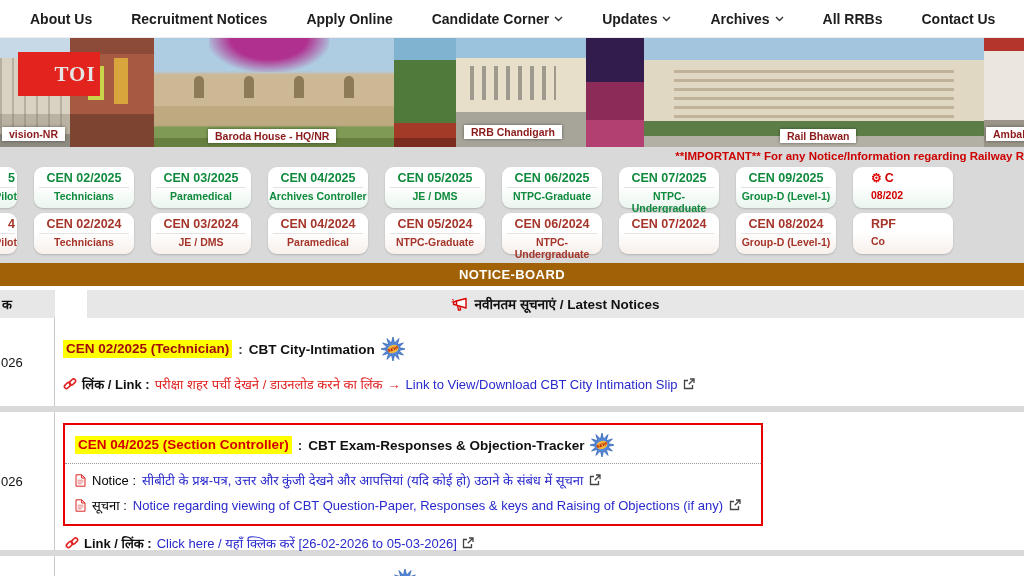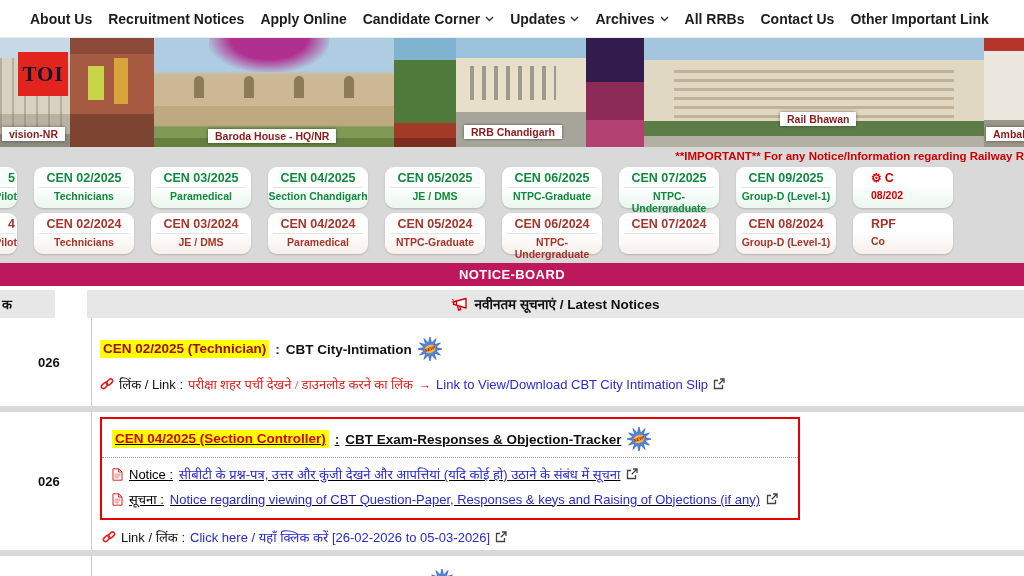--- a/index.html
+++ b/index.html
@@ -1,21 +1,21 @@
 <!DOCTYPE html>
 <html><head>
 <meta charset="utf-8">
 <style>
   html,body{margin:0;padding:0;}
   body{
     width:1024px;height:576px;overflow:hidden;background:#fff;
     font-family:"Liberation Sans", sans-serif;position:relative;
   }
   
-  .topnav{height:38px;display:flex;align-items:center;gap:16px;
+  .topnav{height:38px;display:flex;align-items:center;gap:39px;
     padding-left:30px;background:#fff;white-space:nowrap;overflow:hidden;
     border-bottom:1px solid #ececec;box-sizing:border-box;}
   .navitem{font-size:14px;font-weight:700;color:#1d1d1d;display:flex;align-items:center;gap:5px;cursor:pointer;}
   
   .banner{position:relative;height:109px;overflow:hidden;background:#b9d2e2;}
   .seg{position:absolute;top:0;height:109px;}
   .s1{left:0;width:78px;background:linear-gradient(180deg,#c7d9e6 0 18%,#d9d2c2 18% 70%,#b9b2a2 70% 88%,#8d8a80 88% 100%);}
   .s1b{position:absolute;left:0;top:20px;width:78px;height:70px;
     background:repeating-linear-gradient(90deg,rgba(120,110,95,.35) 0 2px,transparent 2px 12px);}
   .s2{left:70px;width:84px;background:linear-gradient(180deg,#8c4a38 0 15%,#a65a42 15% 70%,#7d4432 70% 100%);}
@@ -28,69 +28,69 @@
   .s4{left:394px;width:62px;background:linear-gradient(180deg,#7fb3d0 0 20%,#4f7a3c 20% 78%,#a33a28 78% 92%,#7c2c1e 92% 100%);}
   .s5{left:456px;width:130px;background:linear-gradient(180deg,#9cc3de 0 18%,#e7dfc9 18% 68%,#a7a49a 68% 100%);}
   .s5 .win{position:absolute;left:14px;top:28px;width:86px;height:34px;
     background:repeating-linear-gradient(90deg,rgba(70,70,70,.45) 0 4px,transparent 4px 12px);}
   .s6{left:586px;width:58px;background:linear-gradient(180deg,#321c4e 0 40%,#8c2a58 40% 75%,#b24070 75% 100%);}
   .s7{left:644px;width:340px;background:linear-gradient(180deg,#a3c6de 0 20%,#e0d8c2 20% 76%,#5c7e46 76% 90%,#b2afa4 90% 100%);}
   .s7 .win{position:absolute;left:30px;top:26px;width:280px;height:54px;
     background:repeating-linear-gradient(0deg,rgba(120,90,60,.30) 0 3px,transparent 3px 9px);}
   .s8{left:984px;width:40px;background:linear-gradient(180deg,#b4352c 0 12%,#ebe7de 12% 75%,#9a9588 75% 100%);}
   .toi{position:absolute;left:18px;top:14px;width:50px;height:44px;background:#e3231d;
-    color:#0f172a;display:flex;align-items:center;justify-content:center;
-    font-family:"Liberation Serif", serif;font-weight:700;font-size:21px;letter-spacing:1px;}
+    color:#e5e5e5;display:flex;align-items:center;justify-content:center;
+    font-family:"Liberation Serif", serif;font-weight:700;font-size:21px;letter-spacing:1px;padding-left:32px;}
   .pill{position:absolute;background:#fff;color:#8b1a1a;font-weight:700;font-size:10.5px;
     line-height:14px;padding:0 7px;border-radius:0;white-space:nowrap;box-shadow:0 0 3px rgba(0,0,0,.45);}
   
   .strip{height:116px;background:#d9d9d9;padding-top:2px;box-sizing:border-box;overflow:hidden;}
   .marquee{height:15px;line-height:15px;text-align:right;font-size:11.5px;font-weight:700;color:#cc0000;overflow:hidden;white-space:nowrap;}
   .cards-row{display:flex;gap:17px;margin-left:-83px;margin-top:3px;height:41px;}
   .card{flex:0 0 100px;height:41px;box-sizing:border-box;border-radius:9px;
     background:linear-gradient(180deg,#ffffff 0 45%,#eaf6ee 100%);
     text-align:center;padding-top:4px;box-shadow:0 1px 2px rgba(0,0,0,.18);cursor:pointer;}
   .card .t{font-size:12.5px;font-weight:700;border-bottom:1px solid #e3e3e3;padding-bottom:2px;margin:0 5px;}
   .card .s{font-size:10.5px;font-weight:700;margin-top:2px;}
   .r25 .card{color:#0f8a3d;}
   .r24 .card{color:#a5352a;background:linear-gradient(180deg,#ffffff 0 45%,#f7f0ec 100%);}
   .card.partL{text-align:right;}
   .card.partL .t{margin:0 2px;border-bottom:1px solid #e3e3e3;}
   .card.partR{text-align:left;padding-left:18px;}
   .card.partR .t{border-bottom:none;margin:0;}
   .gear{color:#e00000;font-size:12px;margin-right:3px;}
   .redtxt{color:#d20000 !important;}
   
-  .nboard{height:23px;background:#be185d;color:#fff;font-weight:700;font-size:13px;
+  .nboard{height:23px;background:#a16207;color:#fff;font-weight:700;font-size:13px;
     display:flex;align-items:center;justify-content:center;letter-spacing:.4px;}
   .spacer4{height:4px;background:#fff;}
   .lhead{height:28px;display:flex;}
   .lhead .datehead{width:55px;background:#e7e7e7;font-weight:700;font-size:13px;color:#111;
     display:flex;align-items:center;padding-left:2px;box-sizing:border-box;}
   .lhead .gap{width:32px;background:#fff;}
   .lhead .bar{flex:1;background:#e7e7e7;display:flex;align-items:center;justify-content:center;
     gap:6px;font-weight:700;font-size:13.5px;color:#111;}
   
   .lbody{height:258px;overflow:hidden;}
   .nrow{display:flex;background:#fff;}
   .nrow .datecell{width:55px;flex:0 0 55px;border-right:1px solid #c9c9c9;box-sizing:border-box;
-    display:flex;align-items:center;font-weight:700;font-size:13px;color:#111;padding-left:1px;margin-left:37px;}
+    display:flex;align-items:center;font-weight:400;font-size:13px;color:#111;padding-left:1px;}
   .nrow .content{flex:1;padding-left:8px;box-sizing:border-box;}
   .rowsep{height:6px;background:#d9d9d9;}
   .titleline{display:flex;align-items:center;gap:6px;font-size:13.5px;font-weight:700;color:#111;}
   .hl{background:#ffff00;padding:1px 3px 2px;font-weight:700;}
   .hl.c1{color:#a00c0c;}
   .hl.c2{color:#d20000;}
   .colon{color:#333;font-weight:700;}
   .lline{display:flex;align-items:center;gap:5px;font-size:13px;color:#111;white-space:nowrap;}
-  .lline .lbl{font-weight:400;color:#111;}
-  .hindired{color:#e02020;font-family:Liberation Serif, serif;}
+  .lline .lbl{font-weight:700;color:#111;}
+  .hindired{color:#e02020;}
   .bluelink{color:#2929cc;cursor:pointer;}
   .redarrow{color:#e02020;font-weight:700;}
-  .redbox{border:2px solid #e60000;width:700px;box-sizing:border-box;padding:8px 10px 10px;margin-top:5px;text-decoration:underline;}
+  .redbox{border:2px solid #e60000;width:700px;box-sizing:border-box;padding:8px 10px 10px;margin-top:11px;}
   .dotted{border-top:1px dotted #999;margin:6px -10px 7px;}
   .r1{height:88px;}
   .r1 .titleline{margin-top:19px;}
   .r1 .lline{margin-top:14px;}
   .r2{height:138px;}
   .r2 .lline.outer{margin-top:8px;margin-left:2px;}
   .nline{display:flex;align-items:center;gap:6px;font-size:13px;margin-top:7px;white-space:nowrap;}
   .partialrow{height:20px;overflow:hidden;}
   .partialrow .burst{margin-left:330px;margin-top:13px;}
   .icon{display:inline-flex;flex:0 0 auto;}
@@ -164,21 +164,21 @@
     </div>
   <div class="seg s6"></div>
   <div class="seg s7">
       <div class="win"></div>
     </div>
   <div class="seg s8"></div>
   <div class="toi">TOI</div>
   <span class="pill" style="left:2px;bottom:6px;">vision-NR</span>
   <span class="pill" style="left:208px;bottom:4px;">Baroda House - HQ/NR</span>
   <span class="pill" style="left:464px;bottom:8px;">RRB Chandigarh</span>
-  <span class="pill" style="left:780px;bottom:21px;">Rail Bhawan</span>
+  <span class="pill" style="left:780px;bottom:4px;">Rail Bhawan</span>
   <span class="pill" style="left:986px;bottom:6px;padding-right:40px;">Ambala</span>
 </div>
 
 <div class="strip">
   <div class="marquee">**IMPORTANT** For any Notice/Information regarding Railway R</div>
 
   <div class="cards-row r25">
     <div class="card partL">
       <div class="t">5</div>
         <div class="s">Pilot</div>
@@ -186,21 +186,21 @@
     <div class="card">
         <div class="t">CEN 02/2025</div>
         <div class="s">Technicians</div>
       </div>
     <div class="card">
         <div class="t">CEN 03/2025</div>
         <div class="s">Paramedical</div>
       </div>
     <div class="card">
         <div class="t">CEN 04/2025</div>
-        <div class="s">Section Chandigarh</div>
+        <div class="s">Archives Controller</div>
       </div>
     <div class="card">
         <div class="t">CEN 05/2025</div>
         <div class="s">JE / DMS</div>
       </div>
     <div class="card">
         <div class="t">CEN 06/2025</div>
         <div class="s">NTPC-Graduate</div>
       </div>
     <div class="card">

